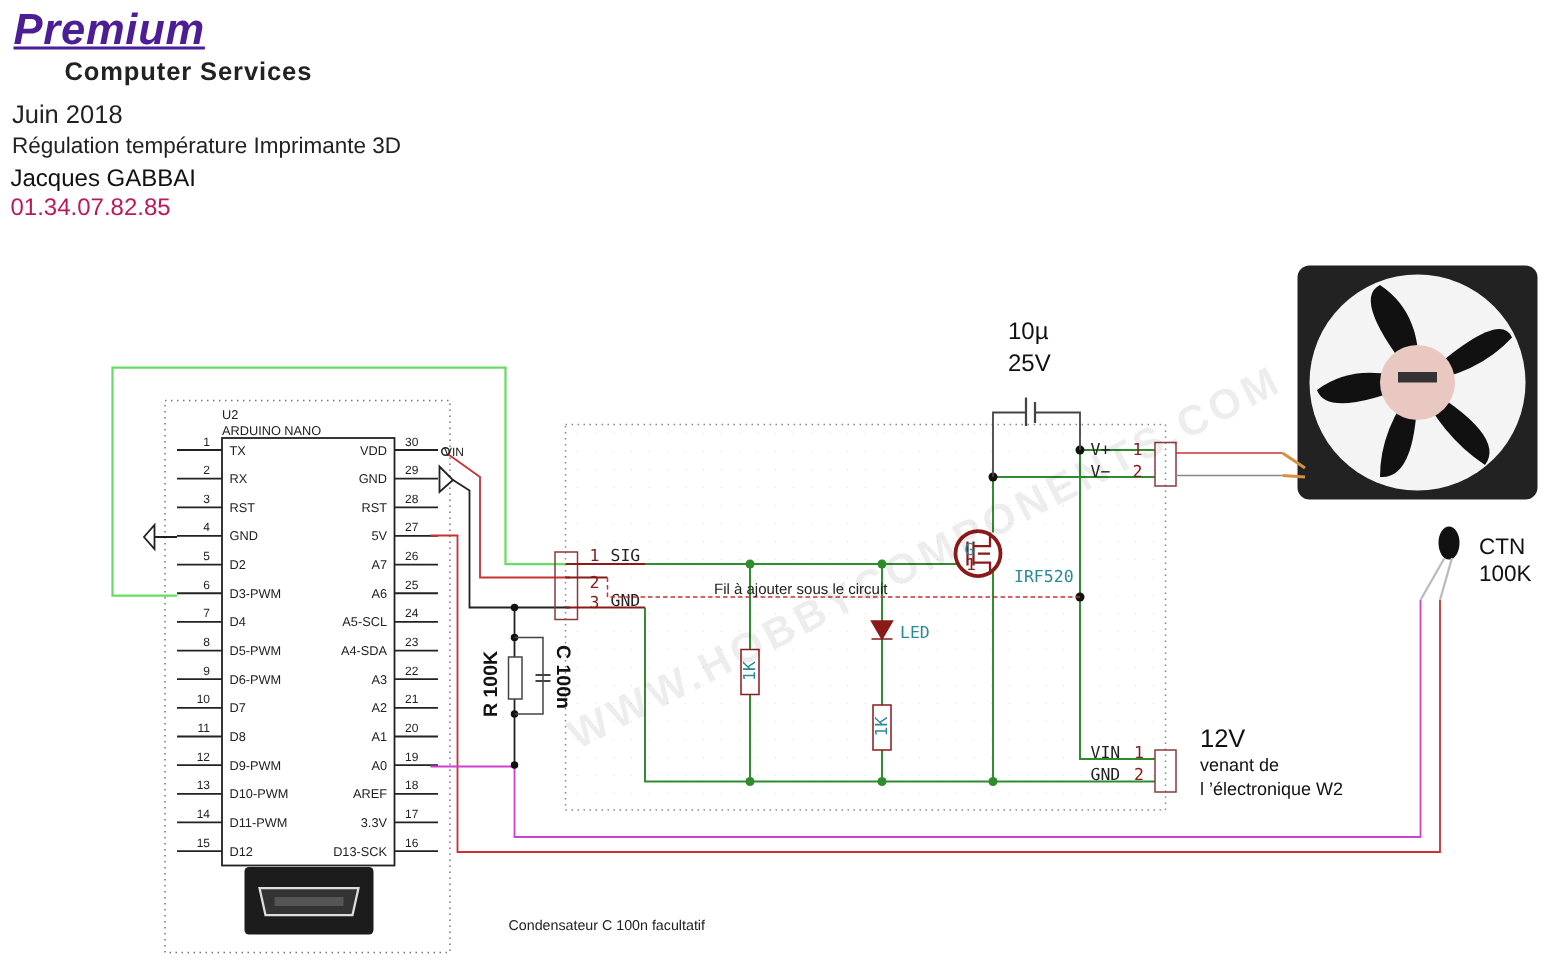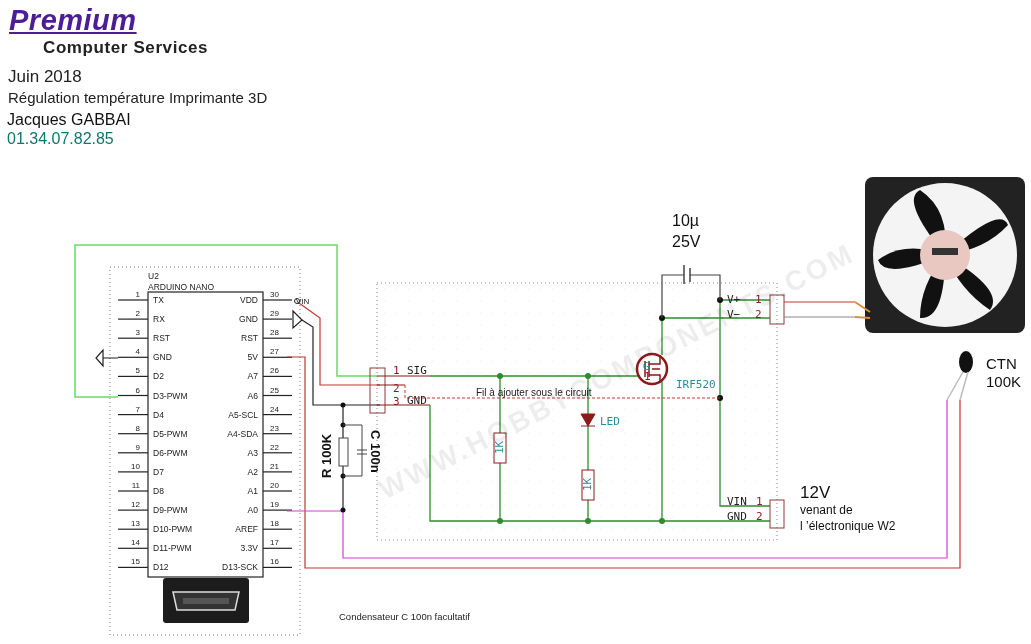--- a/index.html
+++ b/index.html
@@ -2,21 +2,21 @@
 <html><head>
 <meta charset="utf-8">
 <style>
   html,body{margin:0;padding:0;background:#fff;}
   body{width:1031px;height:644px;position:relative;overflow:hidden;font-family:"Liberation Sans",sans-serif;}
   .brand{position:absolute;left:9px;top:2px;font-family:"Liberation Sans",sans-serif;font-weight:bold;font-style:italic;font-size:29px;color:#4c1d95;letter-spacing:0.5px;line-height:36px;text-decoration:underline;}
   .brand-sub{position:absolute;left:9px;top:38px;font-weight:bold;font-size:17px;color:#222;letter-spacing:0.6px;white-space:nowrap;margin-left:34px;}
   .t-date{position:absolute;left:8px;top:67px;font-size:17px;color:#222;}
   .t-proj{position:absolute;left:8px;top:89px;font-size:15px;color:#222;white-space:nowrap;}
   .t-name{position:absolute;left:7px;top:111px;font-size:16px;color:#111;}
-  .t-phone{position:absolute;left:7px;top:130px;font-size:16px;color:#0f766e;}
+  .t-phone{position:absolute;left:7px;top:130px;font-size:16px;color:#be185d;}
   svg{position:absolute;left:0;top:0;}
   .pinlbl{font-family:"Liberation Sans",sans-serif;font-size:8.5px;fill:#222;}
   .pinnum{font-family:"Liberation Sans",sans-serif;font-size:8px;fill:#222;}
   .kic{font-family:"DejaVu Sans Mono",monospace;font-size:11px;}
   .note{font-family:"Liberation Sans",sans-serif;}
 </style>
 </head>
 <body>
 
 <div class="brand">Premium</div>

